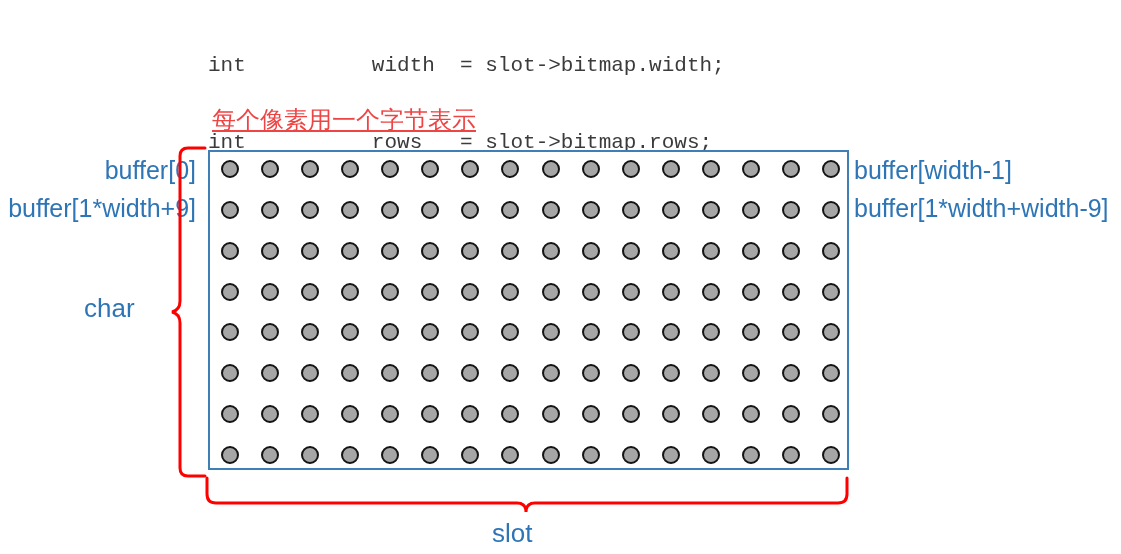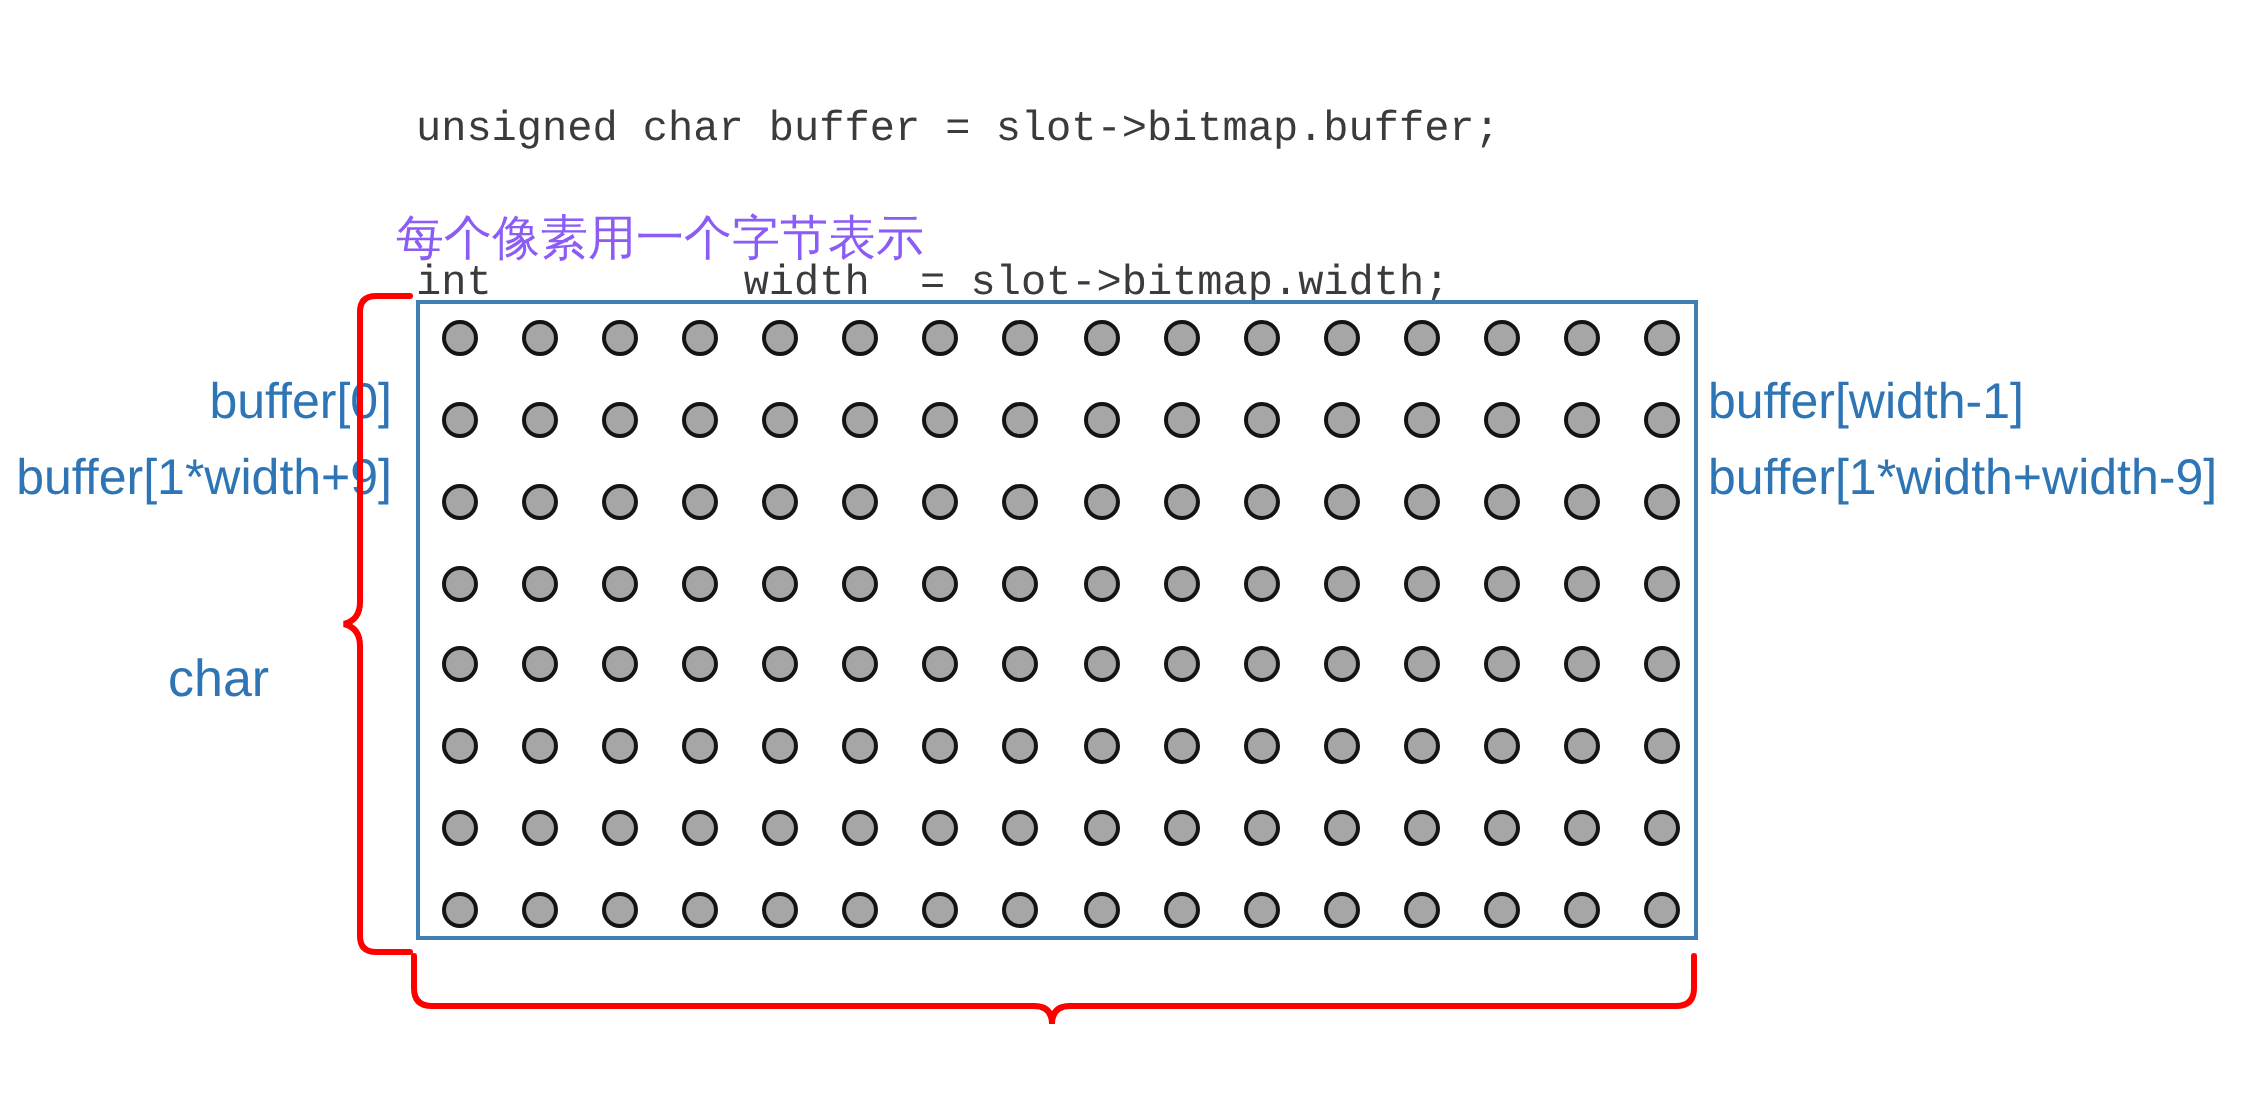--- a/index.html
+++ b/index.html
@@ -26,27 +26,28 @@
     color: #3b3b3b;
     white-space: pre;
     letter-spacing: 0px;
   }
   #code-block .code-line {
     white-space: pre;
     display: block;
   }
   #cjk-note {
     position: absolute;
-    left: 198px;
+    left: 212px;
     top: 106px;
     font-family: "Liberation Serif", "DejaVu Serif", serif;
     font-size: 24px;
     line-height: 28px;
-    color: #8b5cf6;
+    color: #ef4444;
     white-space: pre;
+    text-decoration: underline;
   }
 
   
   #bitmap-box {
     position: absolute;
     left: 208px;
     top: 150px;
     width: 641px;
     height: 320px;
     border: 2px solid #3f7fb5;
@@ -77,21 +78,20 @@
   }
 
   
   .blue-label {
     position: absolute;
     color: #2e75b6;
     font-family: "Liberation Sans", sans-serif;
     font-size: 25px;
     line-height: 30px;
     white-space: nowrap;
-    margin-top: 31px;
   }
   #label-buffer0 {
     right: 925px;
     top: 155px;
     text-align: right;
   }
   #label-buffer-1w {
     right: 925px;
     top: 193px;
     text-align: right;
@@ -137,21 +137,20 @@
     fill: none;
     stroke: #ff0000;
     stroke-width: 3;
     stroke-linecap: round;
   }
 </style>
 </head>
 <body>
 
 <div id="code-block">
-  <span class="code-line">unsigned char buffer = slot-&gt;bitmap.buffer;</span>
   <span class="code-line">int          width  = slot-&gt;bitmap.width;</span>
   <span class="code-line">int          rows   = slot-&gt;bitmap.rows;</span>
 </div>
 
 <div id="cjk-note">每个像素用一个字节表示</div>
 
 <div id="bitmap-box">
   <div id="pixel-grid">
       <div class="pixel-row" style="top: 8px;">
         <div class="pixel-dot" style="left: 11px; background: rgb(166, 166, 166); border-color: rgb(20, 20, 20);"></div>
@@ -303,21 +302,21 @@
 <div class="blue-label" id="label-buffer0">buffer[0]</div>
 
 <div class="blue-label" id="label-buffer-1w">buffer[1*width+9]</div>
 
 <div class="blue-label" id="label-buffer-w1">buffer[width-1]</div>
 
 <div class="blue-label" id="label-buffer-1w-w1">buffer[1*width+width-9]</div>
 
 <div class="blue-label" id="label-rows">char</div>
 
-<div class="blue-label" id="label-width">width</div>
+<div class="blue-label" id="label-width">slot</div>
 
 <svg class="brace-svg" id="rows-brace-svg" viewBox="0 0 45 345">
   <path class="brace-path" d="M 40 8
            L 23 8
            Q 15 8 15 16
            L 15 161
            Q 15 170 7 172
            Q 15 174 15 183
            L 15 328
            Q 15 336 23 336

